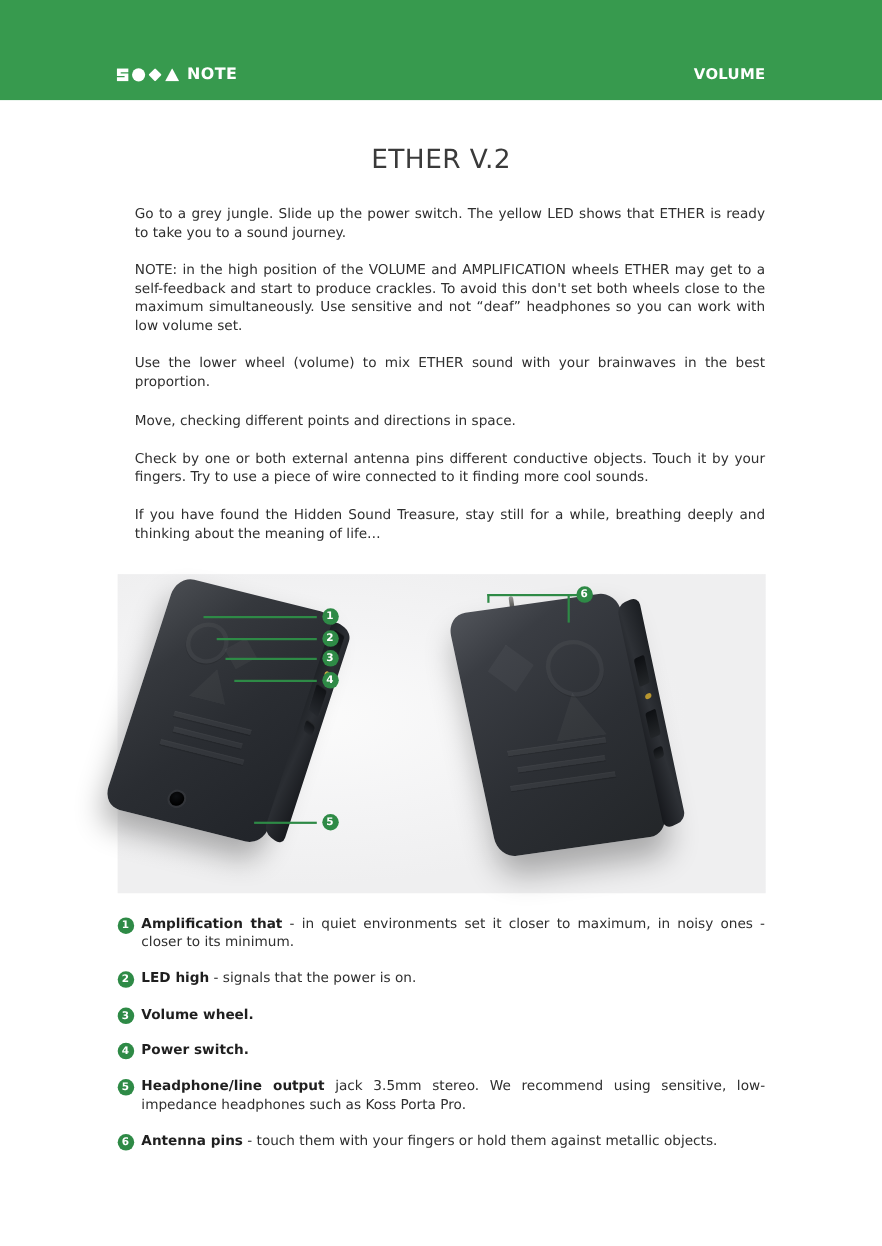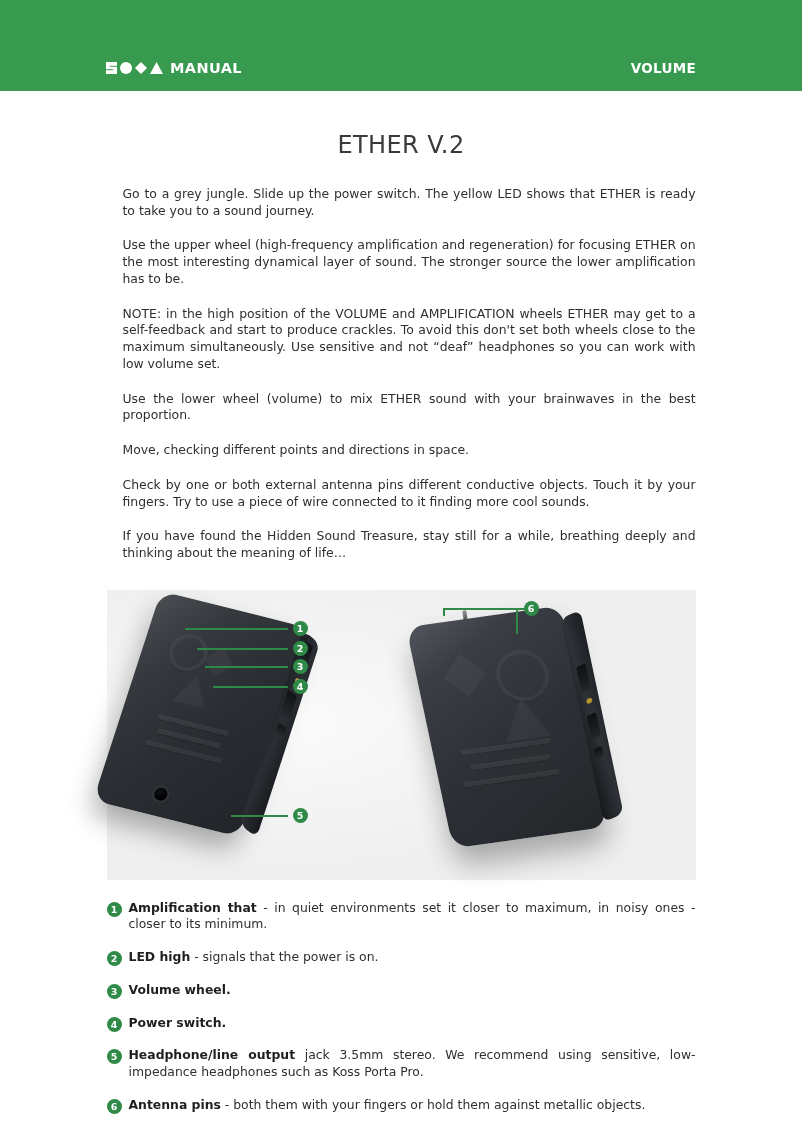--- a/index.html
+++ b/index.html
@@ -277,33 +277,32 @@
 
 <div class="header-band">
   <div class="header-inner">
     <div class="brand">
       <div class="logo-marks">
         <span class="mk-s"></span>
         <span class="mk-o"></span>
         <span class="mk-m"></span>
         <span class="mk-a"></span>
       </div>
-      <span class="brand-name">MANUAL</span>
+      <span class="brand-name">NOTE</span>
     </div>
     <span class="header-right">VOLUME</span>
   </div>
 </div>
 
 <div class="page">
 
   <h1 class="title">ETHER V.2</h1>
 
   <div class="content">
     <p class="body">Go to a grey jungle. Slide up the power switch. The yellow LED shows that ETHER is ready to take you to a sound journey.</p>
-    <p class="body">Use the upper wheel (high-frequency amplification and regeneration) for focusing ETHER on the most interesting dynamical layer of sound. The stronger source the lower amplification has to be.</p>
     <p class="body">NOTE: in the high position of the VOLUME and AMPLIFICATION wheels ETHER may get to a self-feedback and start to produce crackles. To avoid this don't set both wheels close to the maximum simultaneously. Use sensitive and not “deaf” headphones so you can work with low volume set.</p>
     <p class="body">Use the lower wheel (volume) to mix ETHER sound with your brainwaves in the best proportion.</p>
     <p class="body">Move, checking different points and directions in space.</p>
     <p class="body">Check by one or both external antenna pins different conductive objects. Touch it by your fingers. Try to use a piece of wire connected to it finding more cool sounds.</p>
     <p class="body">If you have found the Hidden Sound Treasure, stay still for a while, breathing deeply and thinking about the meaning of life…</p>
   </div>
 
   <div class="figure">
     <div class="photo-stage"></div>
 
@@ -384,17 +383,17 @@
       <span class="legend-term">Power switch.</span><span></span>
     </div>
 
     <div class="legend-item">
       <span class="legend-badge">5</span>
       <span class="legend-term">Headphone/line output</span><span> jack 3.5mm stereo. We recommend using sensitive, low-impedance headphones such as Koss Porta Pro.</span>
     </div>
 
     <div class="legend-item">
       <span class="legend-badge">6</span>
-      <span class="legend-term">Antenna pins</span><span> - both them with your fingers or hold them against metallic objects.</span>
+      <span class="legend-term">Antenna pins</span><span> - touch them with your fingers or hold them against metallic objects.</span>
     </div>
 
   </div>
 </div>
 
 </body></html>

